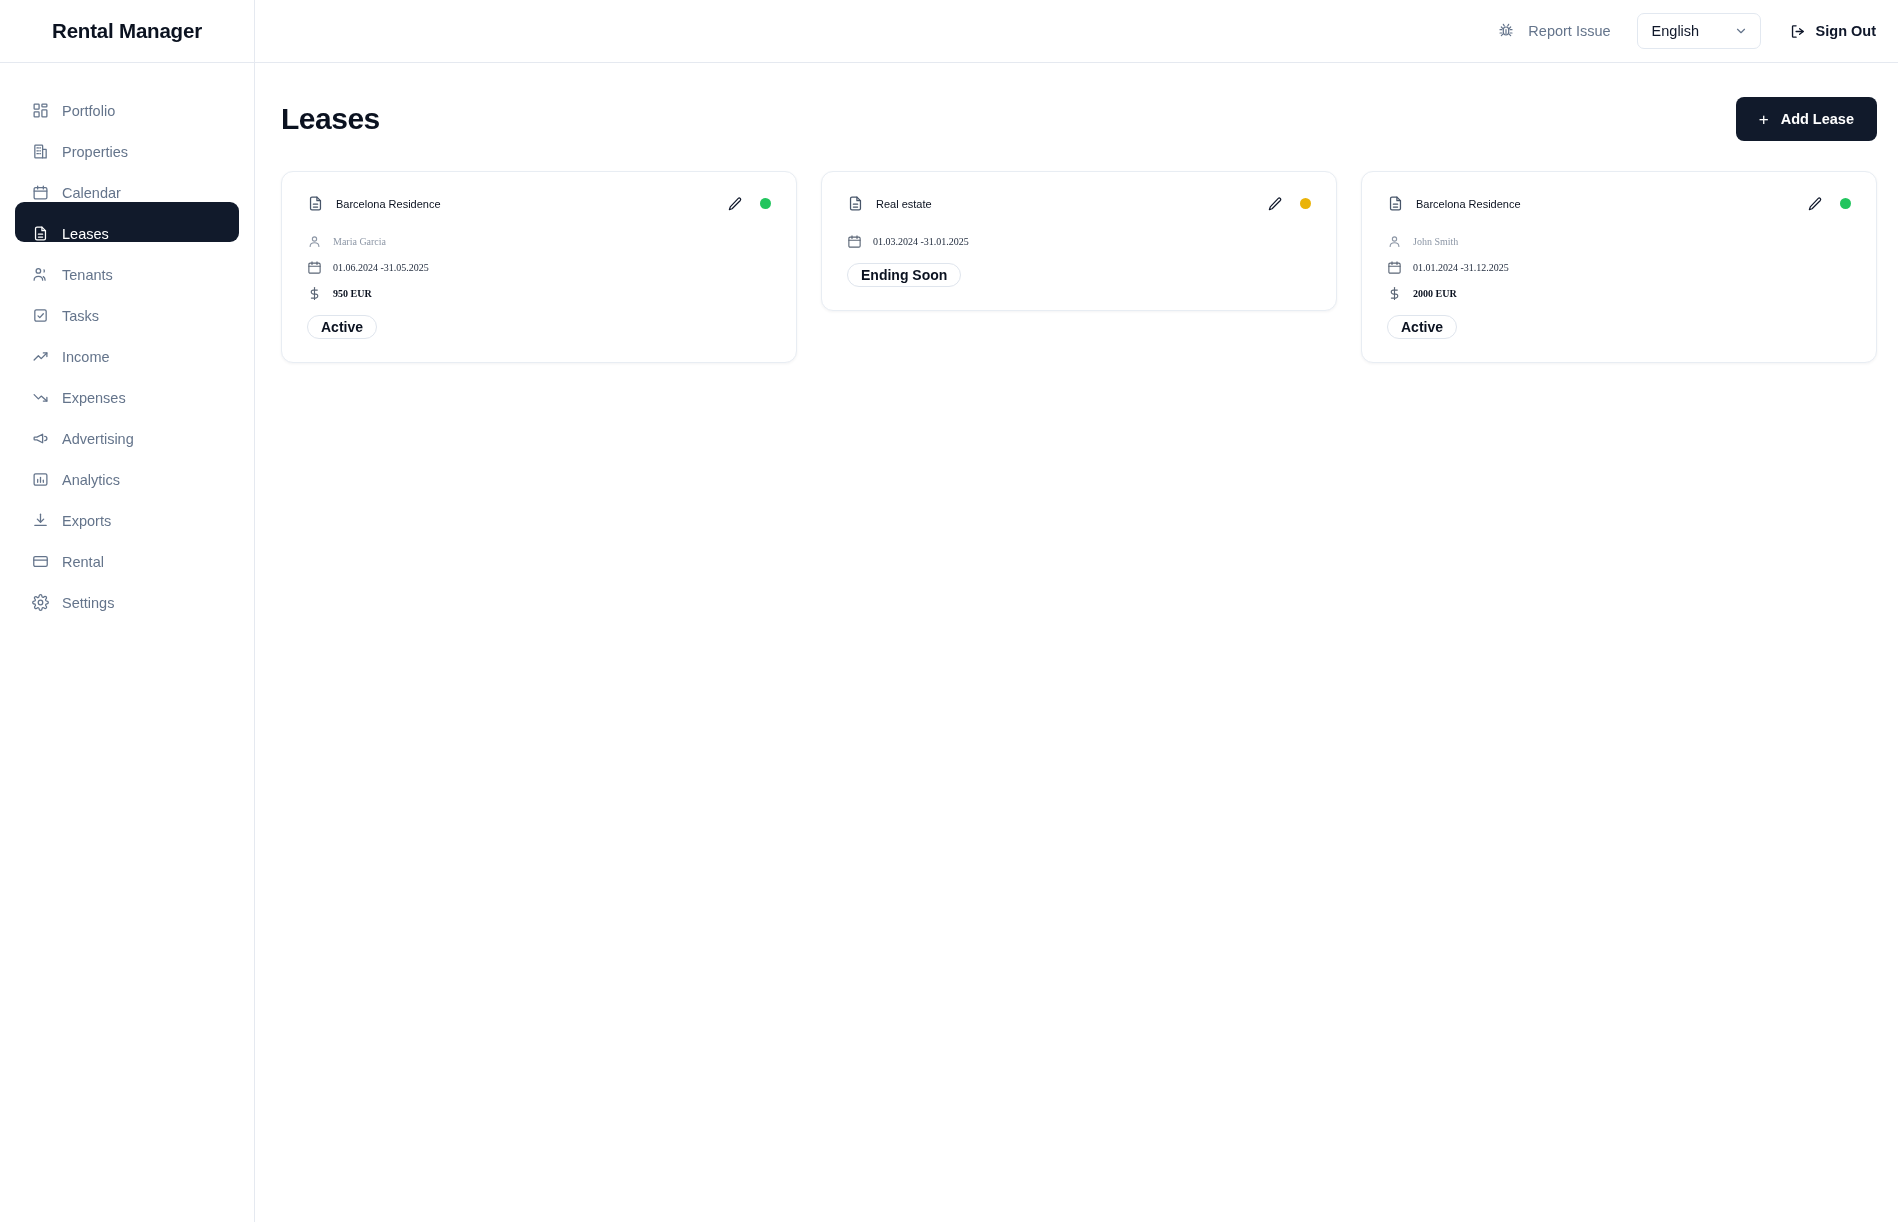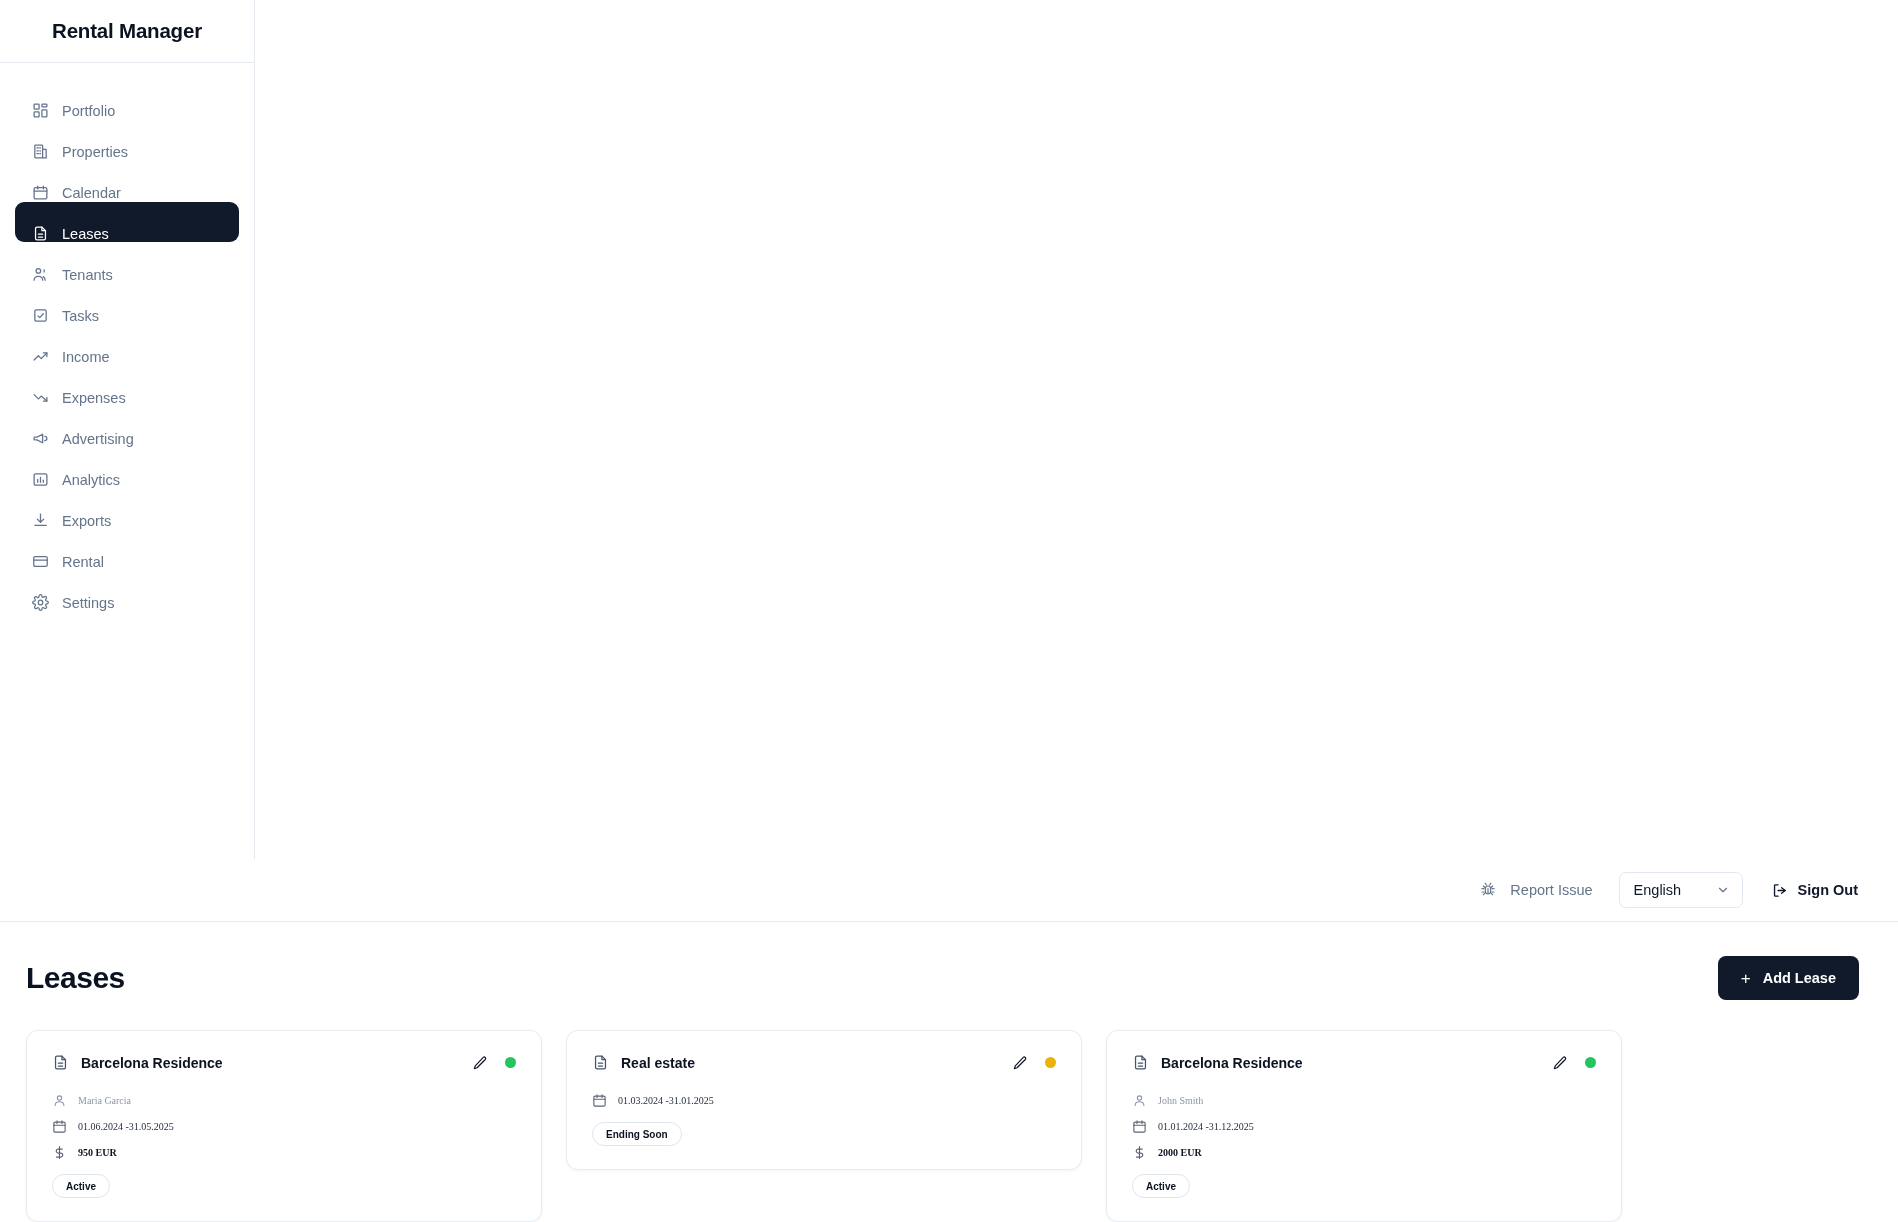--- a/index.html
+++ b/index.html
@@ -6,21 +6,21 @@
 
   html, body {
     width: 1898px;
     height: 1222px;
     background: #ffffff;
     font-family: "Liberation Sans", sans-serif;
     color: #0f172a;
     overflow: hidden;
   }
 
-  .app { display: flex; width: 1898px; height: 1222px; flex-direction: column; }
+  .app { display: flex; width: 1898px; height: 1222px; }
 
   
   .sidebar {
     width: 255px;
     min-width: 255px;
     height: 1222px;
     background: #ffffff;
     border-right: 1px solid #e5e9f0;
     display: flex;
     flex-direction: column;
@@ -146,21 +146,21 @@
     box-shadow: 0 1px 3px rgba(15,23,42,0.05);
   }
   .card-head {
     display: flex;
     align-items: center;
     justify-content: space-between;
     margin-bottom: 16px;
   }
   .card-title-wrap { display: flex; align-items: center; gap: 12px; }
   .card-title-wrap .doc-ico { width: 17px; height: 17px; color: #475569; display: block; }
-  .card-title { font-size: 14px; font-weight: bold; color: #0b1220; }
+  .card-title { font-size: 11px; font-weight: normal; color: #0b1220; }
   .card-actions { display: flex; align-items: center; gap: 17px; }
   .edit-ico { width: 16px; height: 16px; color: #0f172a; cursor: pointer; display: block; }
   .dot { width: 11px; height: 11px; border-radius: 50%; display: block; }
 
   .card-row {
     display: flex;
     align-items: center;
     gap: 11px;
     height: 26px;
     font-size: 10px;
@@ -175,21 +175,21 @@
   .row-rent .rico { color: #5b6676; }
 
   .badge {
     display: inline-flex;
     align-items: center;
     justify-content: center;
     height: 24px;
     padding: 0 13px;
     border: 1px solid #dfe5ed;
     border-radius: 999px;
-    font-size: 10px;
+    font-size: 14px;
     font-weight: bold;
     color: #0b1220;
     background: #ffffff;
     margin-top: 9px;
   }
 </style>
 </head>
 <body>
 
 <div class="app">

